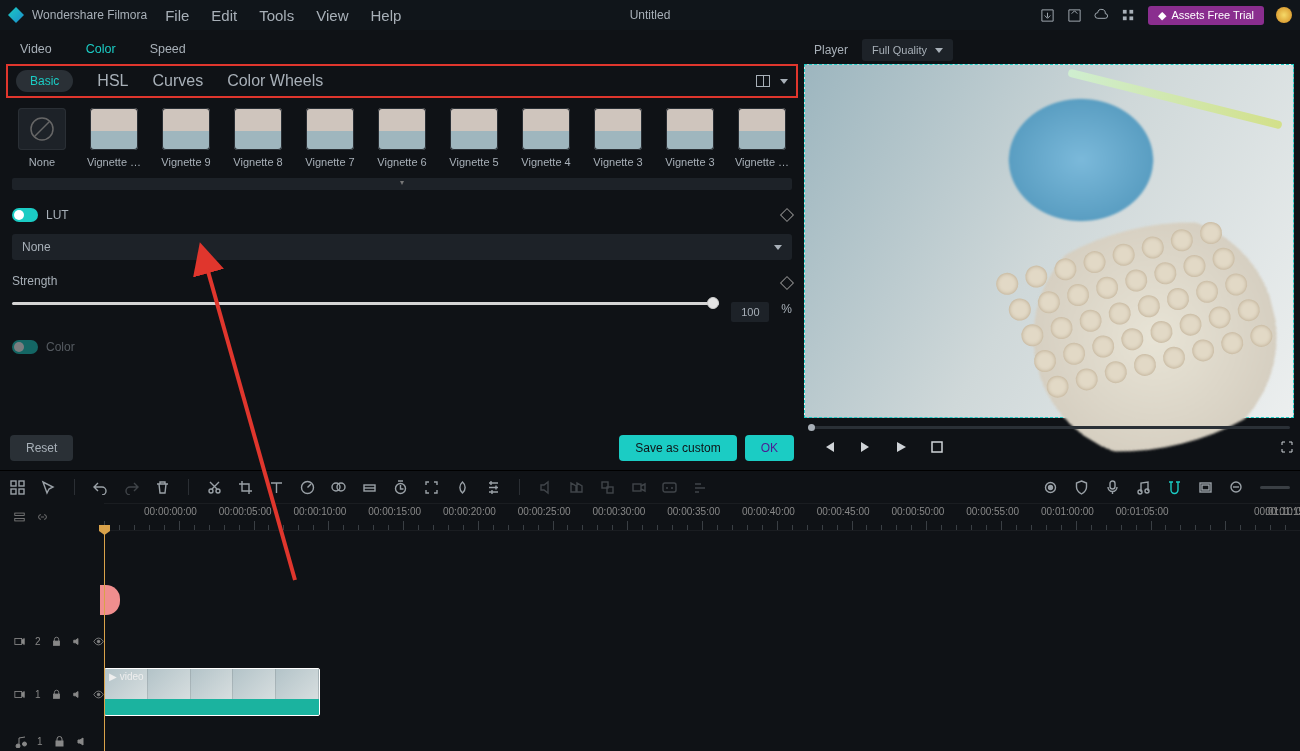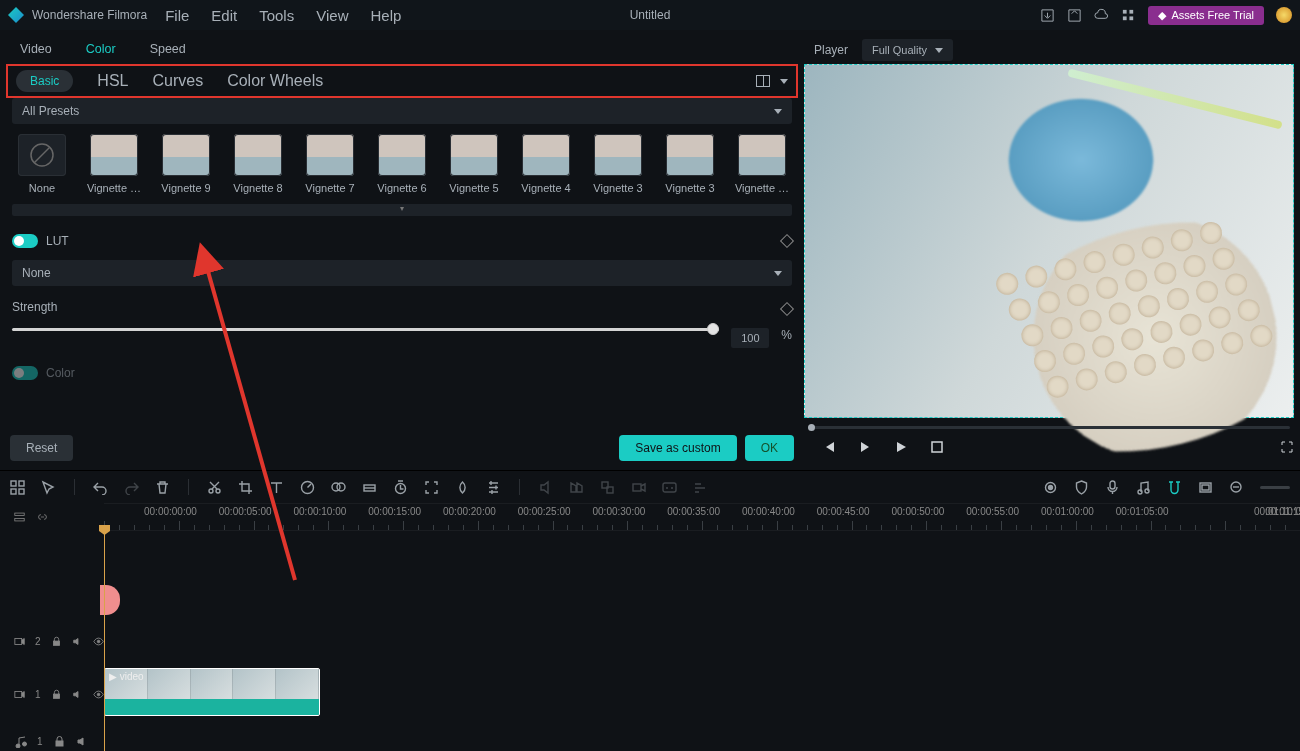--- a/index.html
+++ b/index.html
@@ -41,21 +41,21 @@
 .reset-diamond { width:10px; height:10px; border:1px solid #888; transform:rotate(45deg); margin-left:auto; }
 .slider-row { display:flex; align-items:flex-start; gap:12px; margin:10px 4px; }
 .slider-track { flex:1; height:3px; background:#d4d4d4; border-radius:2px; position:relative; }
 .slider-thumb { position:absolute; right:0; top:-5px; width:12px; height:12px; border-radius:50%; background:#e4e4e4; border:1px solid #ccc; }
 .valbox { width:38px; height:20px; background:#1d2228; font-size:11px; display:flex; align-items:center; justify-content:center; border-radius:2px; }
 .color-row { display:flex; align-items:center; gap:8px; margin:18px 4px 0; opacity:.45; font-size:12px; }
 .footer-bar { position:absolute; bottom:0; left:4px; right:4px; height:44px; display:flex; align-items:center; }
 .btn { height:26px; padding:0 16px; border-radius:4px; font-size:12px; display:flex; align-items:center; cursor:pointer; }
 .btn-dark { background:#2a3036; }
 .btn-teal-outline { background:#1bccc4; color:#0f1216; }
-.btn-teal { background:#1bccc4; color:#14532d; }
+.btn-teal { background:#1bccc4; color:#4c1d95; }
 .player-pane { width:552px; background:#0f1216; padding:6px 6px 6px 0; display:flex; flex-direction:column; }
 .player-header { height:28px; display:flex; align-items:center; gap:14px; padding-left:10px; font-size:12px; }
 .player-header .dd { background:#1d2228; height:22px; padding:0 10px; border-radius:3px; display:flex; align-items:center; gap:8px; font-size:11px; }
 .preview { flex:1; background:linear-gradient(120deg,#9db6bf 0%,#cfd8d9 50%,#ecefef 100%); position:relative; border:1px dashed #1bccc4; }
 .hand { position:absolute; right:120px; top:-10px; width:230px; height:210px; background:radial-gradient(ellipse 130px 110px at 60% 50%,#7bb9da 0%,#5a9ec2 55%,transparent 56%); filter:blur(1px); }
 .pipette { position:absolute; left:260px; top:30px; width:220px; height:8px; background:linear-gradient(90deg,#cfeed0,#d3e08a); transform:rotate(14deg); border-radius:4px; }
 .dish { position:absolute; left:180px; bottom:-30px; width:340px; height:220px; background:radial-gradient(circle,#e8e4d6 0%,#d6cfc1 60%,transparent 60%); border-radius:50%; transform:rotate(-14deg); filter:blur(1px); }
 .dish-holes { position:absolute; left:205px; bottom:10px; width:300px; height:170px; transform:rotate(-14deg); }
 .dish-holes span { position:absolute; width:22px; height:22px; border-radius:50%; background:#e2d9c6; box-shadow:inset 0 0 4px #b5a388; }
 .scrub { height:12px; display:flex; align-items:center; padding:6px 4px 0; }
@@ -144,24 +144,20 @@
       <span class="plain">HSL</span>
       <span class="plain">Curves</span>
       <span class="plain">Color Wheels</span>
       <div class="subtab-icons">
         <div class="compare-ico"></div>
         <div class="chevron"></div>
       </div>
     </div>
 
     <div class="param-body">
-      <div class="dropdown">
-        <span>All Presets</span>
-        <div class="chevron"></div>
-      </div>
 
       <div class="preset-strip">
         <div class="preset-item">
           <div class="thumb thumb-none">
               <svg viewBox="0 0 28 28">
                 <circle cx="14" cy="14" r="11"></circle>
                 <path d="M6 22 L22 6"></path>
               </svg>
             </div>
           <span>None</span>

